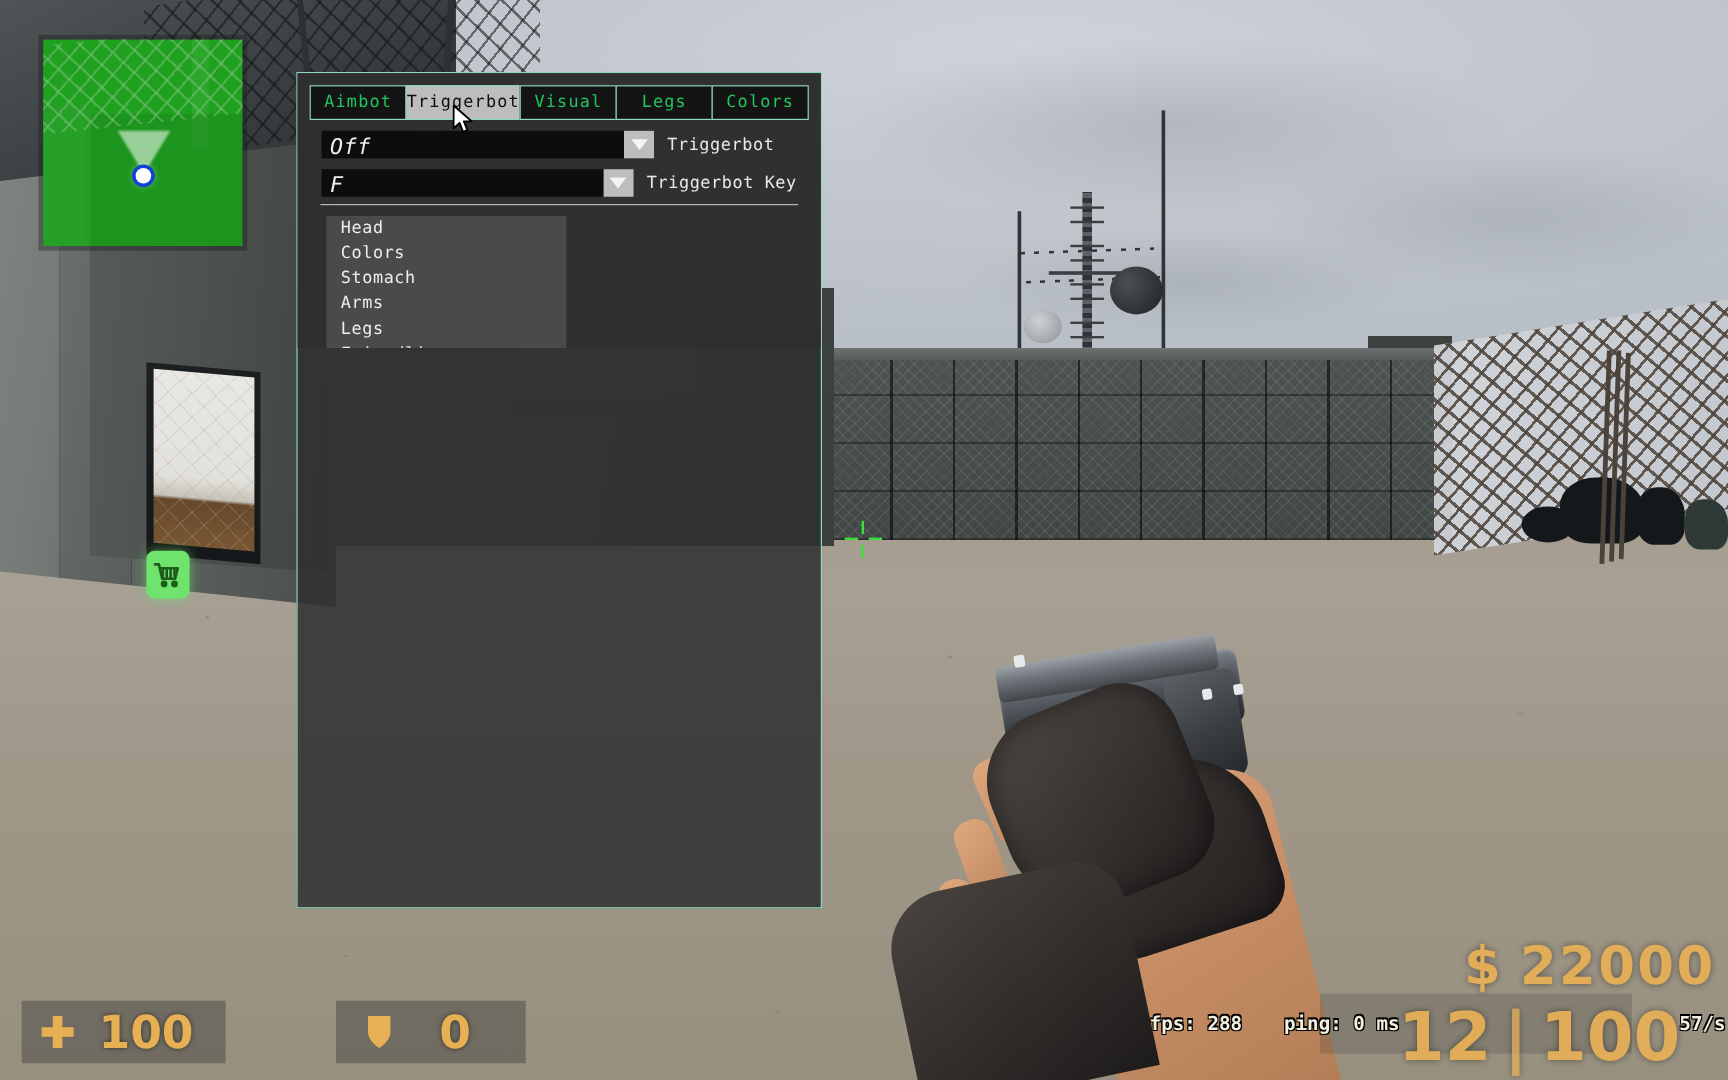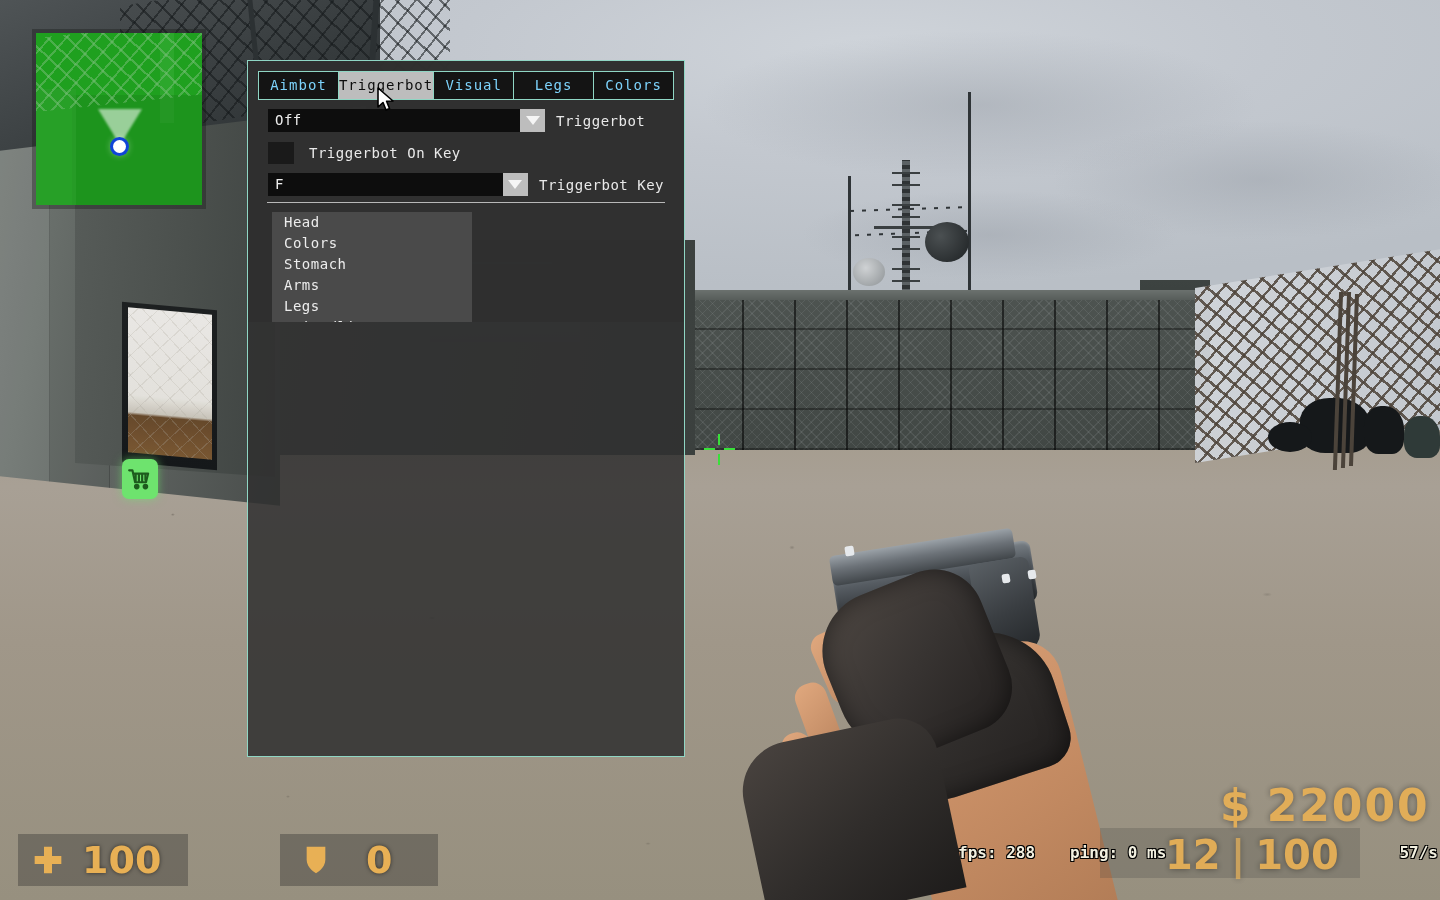--- a/index.html
+++ b/index.html
@@ -306,21 +306,21 @@
   #money-hud {
     position: absolute; left: 1220px; top: 780px;
     color: #e8b055; font-weight: bold; font-size: 44px; letter-spacing: 2px;
     font-family: "DejaVu Sans", "Liberation Sans", sans-serif;
     text-shadow: 0 0 6px rgba(0,0,0,.45);
     display: flex; align-items: baseline; gap: 14px;
     opacity: .92;
   }
   #ammo-hud {
     position: absolute; left: 1165px; top: 832px;
-    color: #e8b055; font-weight: bold; font-size: 40px;
+    color: #e8b055; font-weight: bold; font-size: 56px;
     font-family: "DejaVu Sans", "Liberation Sans", sans-serif;
     text-shadow: 0 0 6px rgba(0,0,0,.45);
     display: flex; align-items: baseline; gap: 10px;
     opacity: .92;
   }
   #ammo-hud .sep { color: #e8b055; opacity: .75; }
   #ammo-bg {
     position: absolute; left: 1100px; top: 828px; width: 260px; height: 50px;
     background: rgba(60,60,60,.22);
   }
@@ -389,40 +389,40 @@
   }
   #menu-top {
     background: rgba(48,48,48,.97);
     padding: 10px 10px 0 10px;
   }
   #tabbar { display: flex; gap: 0; }
   .tab {
     flex: 1;
     border: 1px solid #8fd6c4;
     background: #141414;
-    color: #7dd3fc;
+    color: #22c55e;
     font-size: 14px;
     text-align: center;
     padding: 5px 0 6px 0;
     cursor: pointer;
     letter-spacing: 1px;
     margin-left: -1px;
   }
   .tab:first-child { margin-left: 0; }
   .tab.active { background: #bdbdbd; color: #0e0e0e; }
 
   .row { display: flex; align-items: center; padding: 0 10px; margin-top: 9px; }
   .combo {
     display: flex; align-items: stretch;
     width: 277px; height: 23px;
     background: #0d0d0d;
   }
   .combo-value {
-    flex: 1; color: #ededed; font-size: 14px;
-    padding: 3px 0 0 7px; letter-spacing: .5px;
+    flex: 1; color: #ededed; font-size: 18px;
+    padding: 3px 0 0 7px; letter-spacing: .5px; font-style: italic;
   }
   .combo-arrow {
     width: 25px; background: #bdbdbd;
     display: flex; align-items: center; justify-content: center;
   }
   .combo-arrow i {
     display: block; width: 0; height: 0;
     border-left: 7px solid transparent;
     border-right: 7px solid transparent;
     border-top: 9px solid #f5f5f5;
@@ -584,24 +584,20 @@
       <div class="row">
         <div class="combo">
           <div class="combo-value">Off</div>
           <div class="combo-arrow">
               <i></i>
             </div>
         </div>
         <div class="row-label">Triggerbot</div>
       </div>
 
-      <div class="checkbox-row">
-        <div class="checkbox"></div>
-        <div class="checkbox-label">Triggerbot On Key</div>
-      </div>
 
       <div class="row">
         <div class="combo">
           <div class="combo-value">F</div>
           <div class="combo-arrow">
               <i></i>
             </div>
         </div>
         <div class="row-label">Triggerbot Key</div>
       </div>

